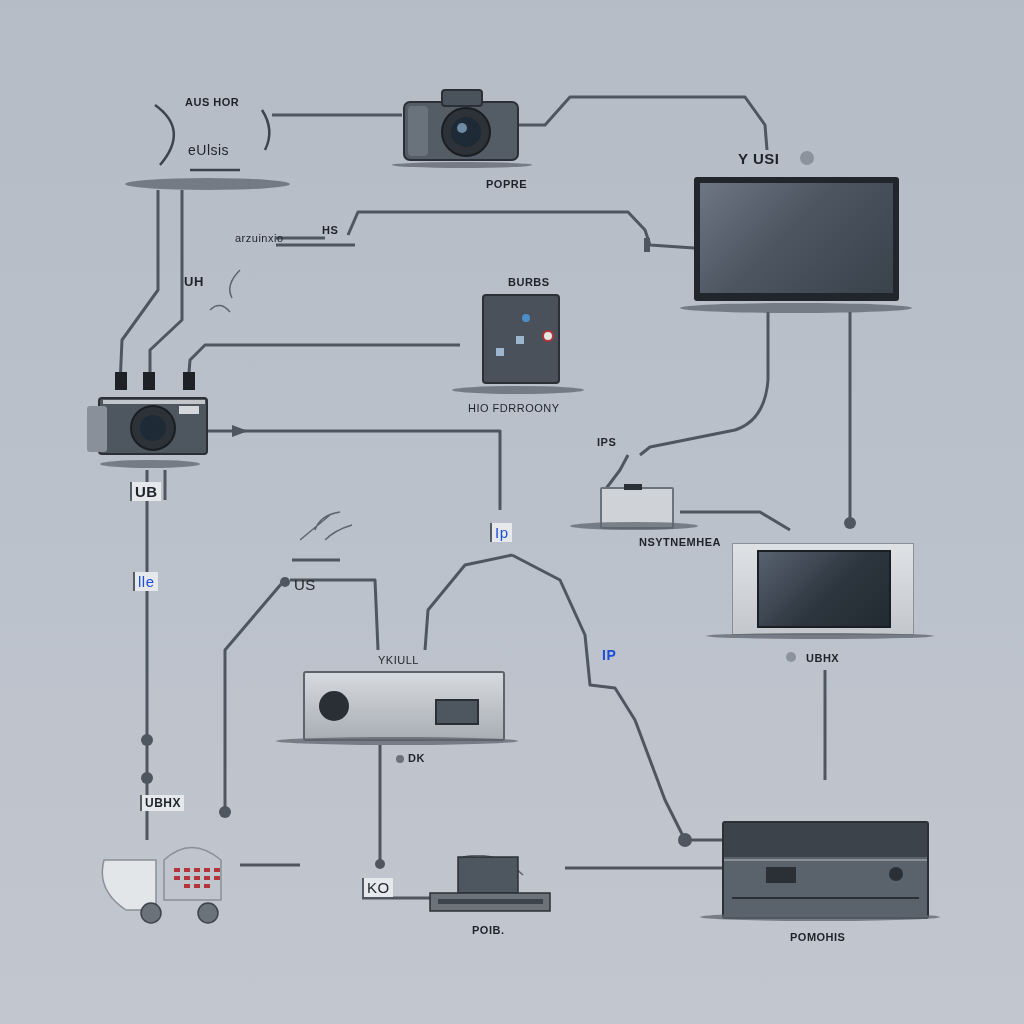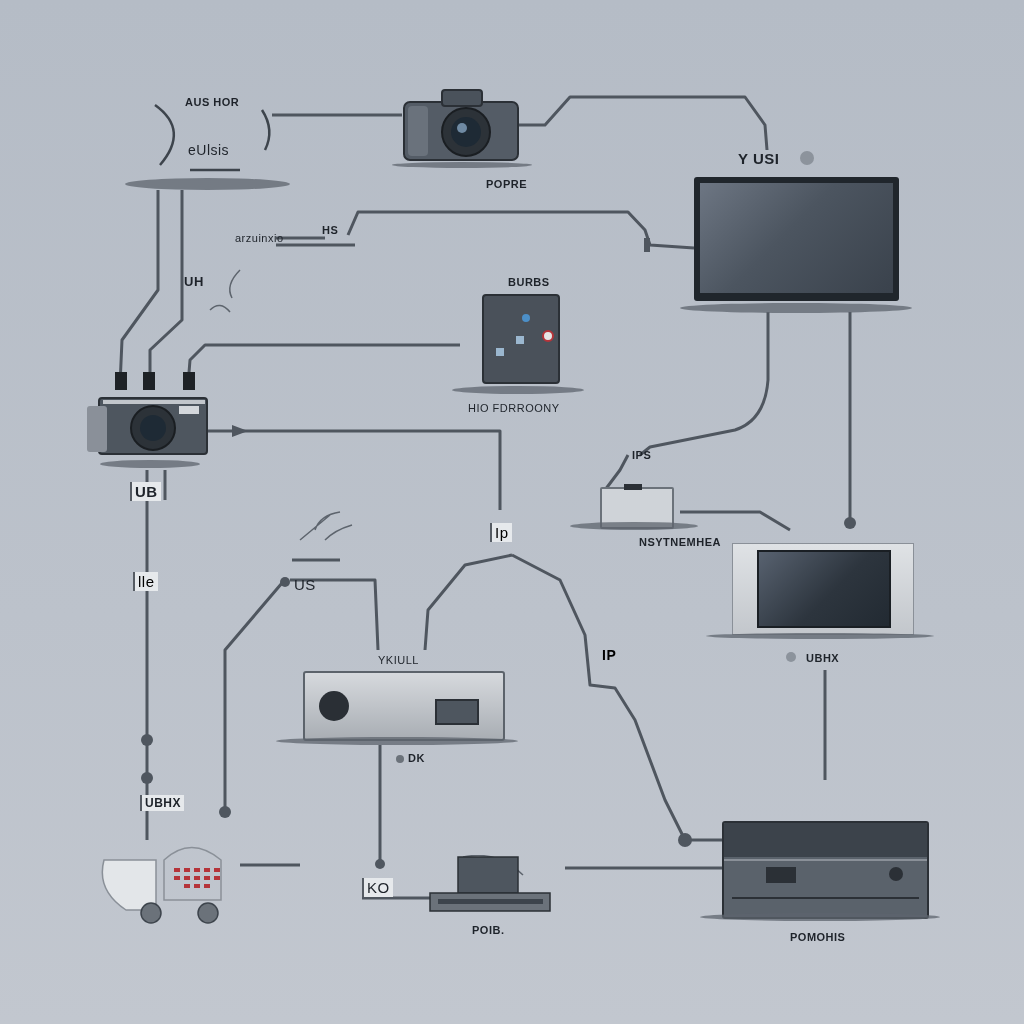--- a/index.html
+++ b/index.html
@@ -1,21 +1,21 @@
 <!DOCTYPE html>
 <html><head>
 <meta charset="utf-8">
 <style>
   html,body{margin:0;padding:0;}
   body{width:1024px;height:1024px;overflow:hidden;background:linear-gradient(180deg,#b5bcc6 0%,#bcc2cb 60%,#c2c7cf 100%);font-family:"Liberation Sans",sans-serif;position:relative;}
   svg#wires{position:absolute;left:0;top:0;width:1024px;height:1024px;}
   .lbl{position:absolute;color:#1e232a;font-size:13px;font-weight:bold;letter-spacing:0.5px;white-space:nowrap;}
   .lbl.sm{font-size:11px;}
   .lbl.boxed{background:#e6e9ec;padding:1px 3px;border-left:2px solid #555b63;}
-  .lbl.teal{color:#000000;}
+  .lbl.teal{color:#1d4ed8;}
   .dev{position:absolute;}
   .shadow{position:absolute;background:#5d646d;border-radius:50%;opacity:0.75;}
 </style>
 </head>
 <body>
 
 <svg id="wires" viewBox="0 0 1024 1024">
   <g fill="none" stroke="#4f565f" stroke-width="3" stroke-linejoin="round">
 
     <path d="M272 115 L402 115"></path>
@@ -136,21 +136,21 @@
     <circle cx="68" cy="58" r="13" fill="#1e2a35"></circle>
     <rect x="94" y="36" width="20" height="8" fill="#d4d7db"></rect>
   </svg>
 </div>
 <div class="shadow" style="left:100px;top:460px;width:100px;height:8px;"></div>
 <div class="lbl boxed" style="left:130px;top:482px;font-size:15px;">UB</div>
 <div class="lbl boxed teal" style="left:133px;top:572px;font-size:15px;font-weight:normal;">lle</div>
 
 <div class="lbl boxed teal" style="left:490px;top:523px;font-size:15px;font-weight:normal;">Ip</div>
 
-<div class="lbl sm" style="left:632px;top:436px;margin-top:13px;">IPS</div>
+<div class="lbl sm" style="left:597px;top:436px;">IPS</div>
 <div class="dev" style="left:600px;top:487px;width:70px;height:38px;background:#cfd3d8;border:2px solid #6b727a;border-radius:2px;">
   <div style="position:absolute;left:22px;top:-5px;width:18px;height:6px;background:#2b3036;"></div>
 </div>
 <div class="shadow" style="left:570px;top:522px;width:128px;height:8px;"></div>
 <div class="lbl sm" style="left:596px;top:536px;padding-left:43px;">NSYTNEMHEA</div>
 
 <div class="lbl" style="left:294px;top:576px;font-weight:normal;font-size:15px;">US</div>
 
 <div class="dev" style="left:732px;top:543px;width:180px;height:90px;background:linear-gradient(180deg,#dfe2e5,#c3c7cc);border:1px solid #8a9098;">
   <div style="position:absolute;left:24px;top:6px;width:130px;height:74px;background:linear-gradient(135deg,#586270 0%,#2d353e 55%,#222a32 100%);border:2px solid #1a1f24;"></div>

